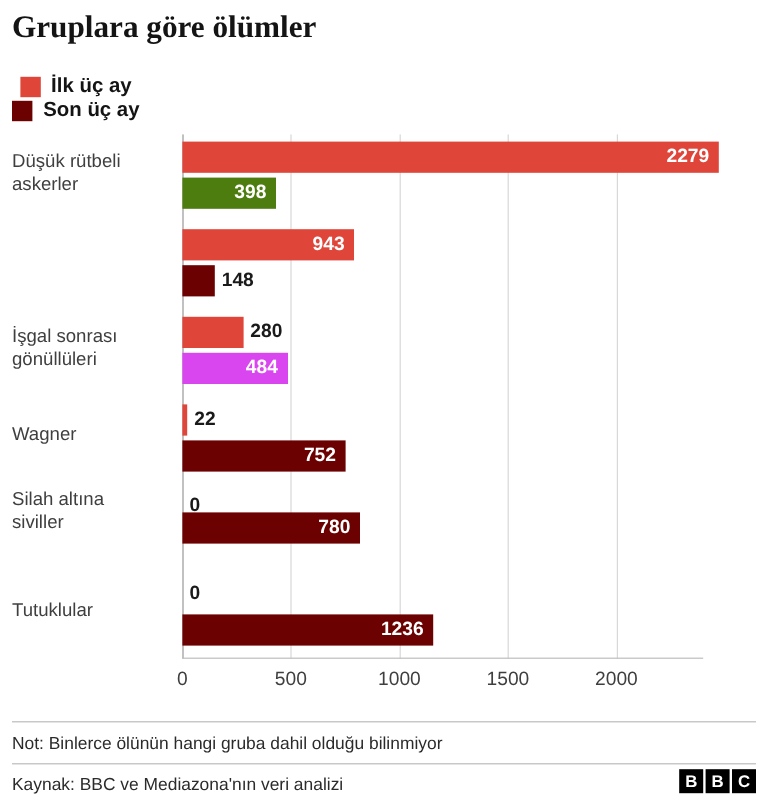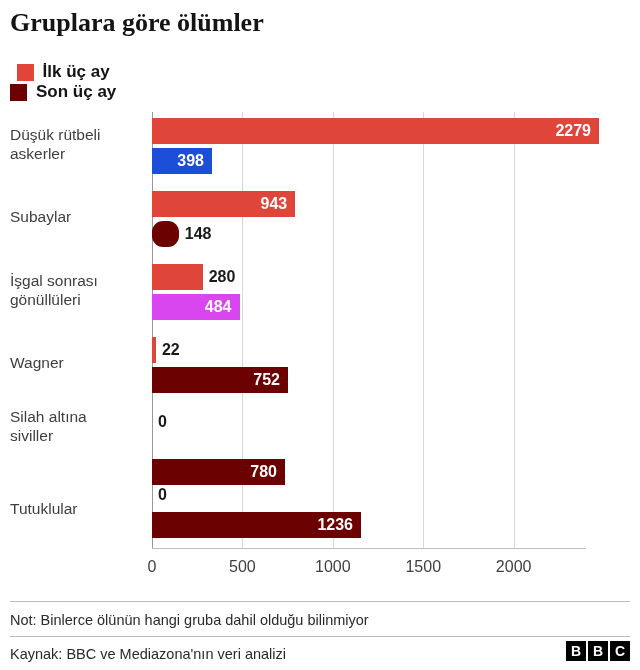--- a/index.html
+++ b/index.html
@@ -183,23 +183,20 @@
       <span class="legend-swatch" id="sw1" style="background: rgb(107, 1, 1);"></span>
       <span class="legend-label">Son üç ay</span>
     </div>
   </div>
 
   <div class="cat-wrap" id="cats">
       <div class="cat-label" style="top: 13px;">
         <span>Düşük rütbeli</span>
         <span>askerler</span>
       </div>
-      <div class="cat-label" style="top: 95.3333px;">
-        <span>Subaylar</span>
-      </div>
       <div class="cat-label" style="top: 158.667px;">
         <span>İşgal sonrası</span>
         <span>gönüllüleri</span>
       </div>
       <div class="cat-label" style="top: 241px;">
         <span>Wagner</span>
       </div>
       <div class="cat-label" style="top: 294.833px;">
         <span>Silah altına</span>
         <span>siviller</span>
@@ -212,45 +209,45 @@
   <div class="plot" id="plot">
       <div class="gridline axis" style="left: 0px;"></div>
       <div class="gridline" style="left: 90.4167px;"></div>
       <div class="gridline" style="left: 180.833px;"></div>
       <div class="gridline" style="left: 271.25px;"></div>
       <div class="gridline" style="left: 361.667px;"></div>
       <div class="baseline"></div>
       <div class="bar" style="left: 0px; top: 6px; width: 447px; background: rgb(224, 69, 58); text-decoration: underline;">
         <span class="bar-value inside">2279</span>
       </div>
-      <div class="bar" style="left: 0px; top: 36px; width: 60px; background: #1d4ed8; text-decoration: underline;">
+      <div class="bar" style="left: 0px; top: 36px; width: 78px; background: #4d7c0f; text-decoration: underline;">
         <span class="bar-value inside">398</span>
       </div>
       <div class="bar" style="left: 0px; top: 78.8333px; width: 143.22px; background: rgb(224, 69, 58);">
         <span class="bar-value inside">943</span>
       </div>
-      <div class="bar" style="left: 0px; top: 108.833px; width: 26.7633px; background: rgb(107, 1, 1); border-radius: 11px;">
+      <div class="bar" style="left: 0px; top: 108.833px; width: 26.7633px; background: rgb(107, 1, 1);">
         <span class="bar-value outside">148</span>
       </div>
       <div class="bar" style="left: 0px; top: 151.667px; width: 50.6333px; background: rgb(224, 69, 58);">
         <span class="bar-value outside">280</span>
       </div>
       <div class="bar" style="left: 0px; top: 181.667px; width: 87.5233px; background: #d946ef;">
         <span class="bar-value inside">484</span>
       </div>
       <div class="bar" style="left: 0px; top: 224.5px; width: 3.97833px; background: rgb(224, 69, 58);">
         <span class="bar-value outside">22</span>
       </div>
       <div class="bar" style="left: 0px; top: 254.5px; width: 135.987px; background: rgb(107, 1, 1);">
         <span class="bar-value inside">752</span>
       </div>
       <div class="bar" style="left: 0px; top: 297.333px; width: 0px; background: rgb(224, 69, 58);">
         <span class="bar-value outside">0</span>
       </div>
-      <div class="bar" style="left: 0px; top: 347px; width: 133px; background: rgb(107, 1, 1); padding-left: 21px;">
+      <div class="bar" style="left: 0px; top: 315px; width: 148px; background: rgb(107, 1, 1); padding-left: 21px;">
         <span class="bar-value inside">780</span>
       </div>
       <div class="bar" style="left: 0px; top: 370.167px; width: 0px; background: rgb(224, 69, 58);">
         <span class="bar-value outside">0</span>
       </div>
       <div class="bar" style="left: 0px; top: 400.167px; width: 209px; background: rgb(107, 1, 1);">
         <span class="bar-value inside">1236</span>
       </div>
     </div>
 

